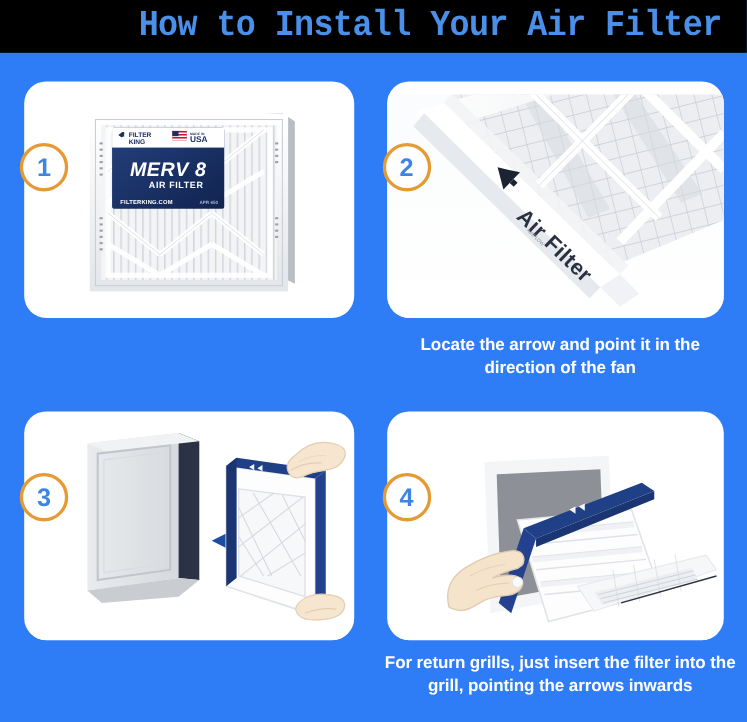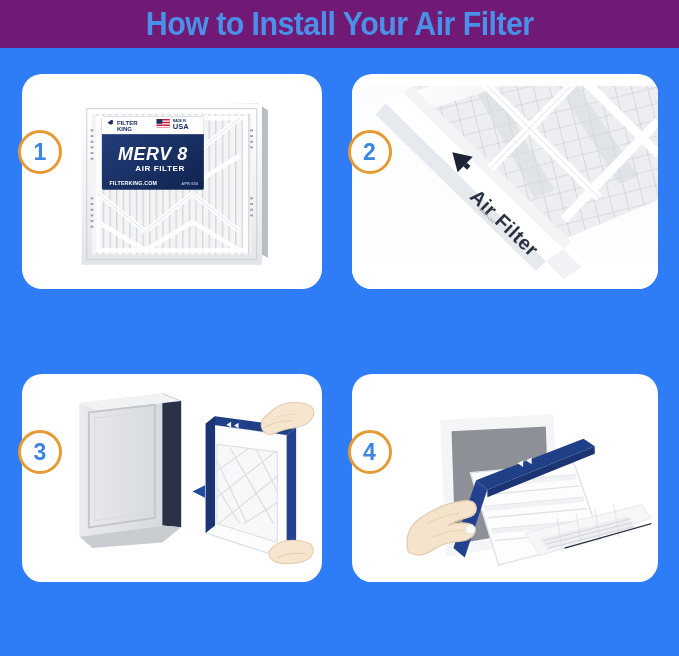--- a/index.html
+++ b/index.html
@@ -5,22 +5,22 @@
   html,body{margin:0;padding:0;}
   body{
     width:679px;height:656px;
     background:#2f7df6;
     font-family:"Liberation Sans", sans-serif;
     overflow:hidden;
     position:relative;
   }
   .header{
     position:absolute;left:0;top:0;width:679px;height:48px;
-    background:#701a75;
-    display:flex;align-items:center;justify-content:center;
+    background:#000000;
+    display:flex;align-items:center;justify-content:flex-end;font-family:Liberation Mono, monospace;
   }
   .header h1{
     margin:0;
     font-size:33px;
     line-height:34px;
     font-weight:bold;
     color:#4a90e8;
     letter-spacing:-0.6px;
     transform:scaleX(0.92);
     white-space:nowrap;
@@ -225,20 +225,21 @@
           <g transform="translate(108,78) rotate(-46)">
             <path d="M0,-9 L11,9 L-11,9 Z" fill="#1c2433"></path>
             <rect x="-2.6" y="9" width="5.2" height="5" fill="#1c2433"></rect>
           </g>
           <text x="118" y="118" transform="rotate(44 118 118)" font-family="Liberation Sans, sans-serif" font-size="20" font-weight="bold" fill="#2a3242" letter-spacing="0.5">Air Filter</text>
           <text x="128" y="130" transform="rotate(44 128 130)" font-family="Liberation Sans, sans-serif" font-size="4.5" fill="#8b929c">AIRFLOW</text>
         </svg>
       </div>
     </div>
     <div class="badge">2</div>
+    <div class="caption">Locate the arrow and point it in the direction of the fan</div>
   </div>
 
   <div class="panel left row2">
     <div class="card">
       <div class="stage">
         <svg viewBox="0 0 300 208" preserveAspectRatio="xMidYMid meet">
           <defs>
             <linearGradient id="unitG" x1="0" y1="0" x2="1" y2="0">
               <stop offset="0" stop-color="#e9ebee"></stop>
                 <stop offset="1" stop-color="#d6d9dd"></stop>
@@ -354,15 +355,16 @@
           <g>
             <path d="M52,176 q-6,-24 16,-38 q20,-13 42,-16 q12,-2 14,6 q2,9 -10,12 q-12,3 -20,8 q14,-4 22,-2 q10,3 6,11 q-4,7 -16,8 q-16,1 -26,8 q-12,8 -20,6 q-7,-2 -8,-3 z" fill="#f5e4cb" stroke="#e0cbae" stroke-width="1.3"></path>
             <path d="M72,146 q16,-9 34,-11" fill="none" stroke="#e6d3b6" stroke-width="1.1"></path>
             <path d="M78,160 q16,-7 32,-7" fill="none" stroke="#e6d3b6" stroke-width="1.1"></path>
             <circle cx="118" cy="152" r="5" fill="#fbfbfc" stroke="#dfe2e6" stroke-width="1"></circle>
           </g>
         </svg>
       </div>
     </div>
     <div class="badge">4</div>
+    <div class="caption">For return grills, just insert the filter into the grill, pointing the arrows inwards</div>
   </div>
 
 </div>
 
 </body></html>

